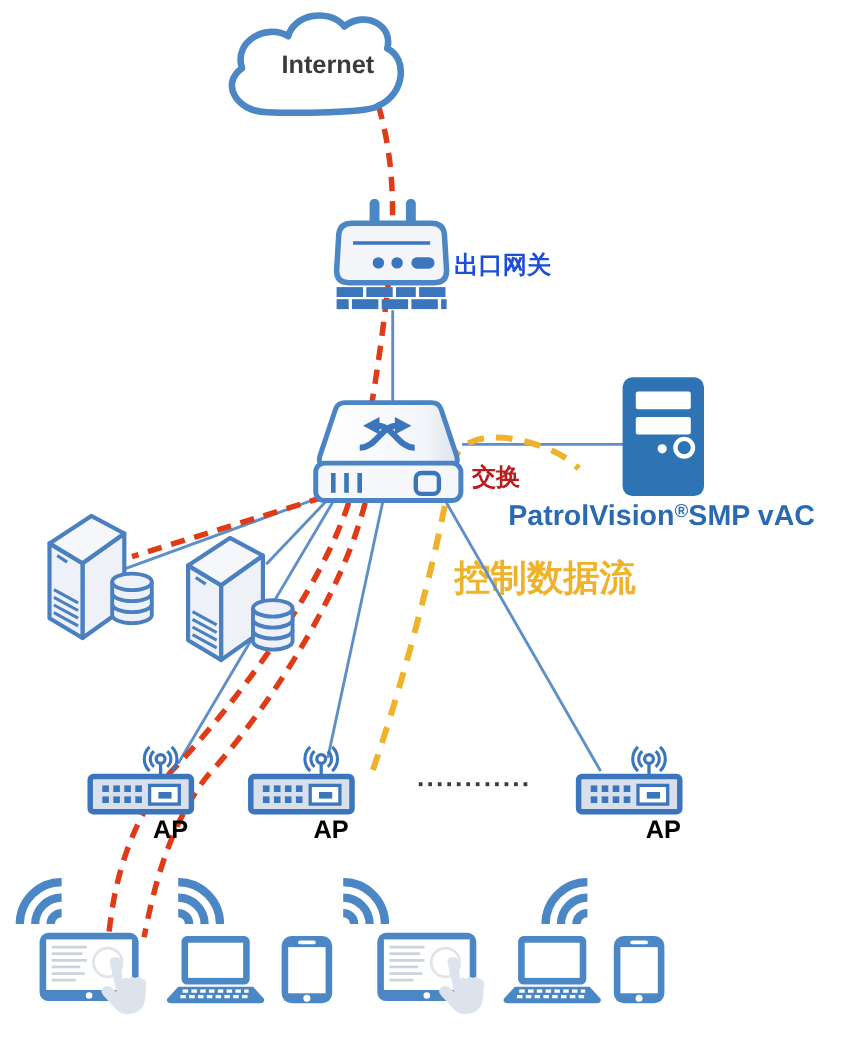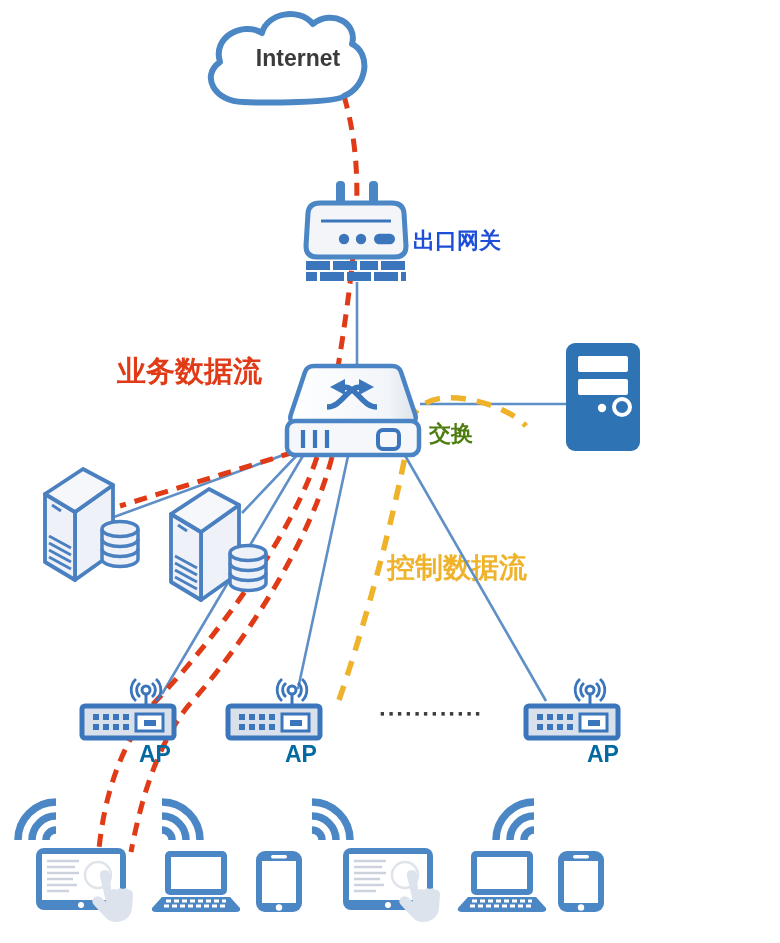--- a/index.html
+++ b/index.html
@@ -3,26 +3,26 @@
 <meta charset="utf-8">
 <style>
   html,body{margin:0;padding:0;background:#ffffff;}
   .stage{position:relative;width:780px;height:943px;background:#ffffff;overflow:hidden;
          font-family:"Liberation Sans","DejaVu Sans",sans-serif;}
   .stage svg.wires{position:absolute;left:0;top:0;z-index:1;}
   .lbl{position:absolute;font-weight:bold;white-space:nowrap;z-index:2;}
   .lbl.under{z-index:0;}
   .internet-lbl{left:235px;top:45px;width:100px;text-align:center;font-size:23px;color:#3b3b3b;margin-left:13px;}
   .gateway-lbl{left:413px;top:226px;font-size:22px;color:#1d4ed8;}
-  .switch-lbl{left:429px;top:419px;font-size:22px;color:#4d7c0f;}
+  .switch-lbl{left:429px;top:419px;font-size:22px;color:#b91c1c;}
   .vac-lbl{left:462px;top:453px;font-size:26px;color:#2a6ab3;letter-spacing:0px;}
   .vac-lbl sup{font-size:17px;vertical-align:7px;}
   .business-lbl{left:117px;top:352px;font-size:29px;color:#e03a17;}
-  .control-lbl{left:387px;top:503px;font-size:28px;color:#efb32b;margin-top:46px;}
-  .ap-lbl{top:741px;font-size:23px;color:#0369a1;}
+  .control-lbl{left:413px;top:503px;font-size:33px;color:#efb32b;}
+  .ap-lbl{top:741px;font-size:23px;color:#000000;}
   .ap1-lbl{left:139px;} .ap2-lbl{left:285px;} .ap3-lbl{left:587px;}
   .dots-lbl{left:379px;top:700px;font-size:24px;color:#3b3b3b;letter-spacing:2px;}
 </style>
 </head>
 <body>
 
 <div class="stage">
 
   <div class="lbl control-lbl under">控制数据流</div>
 
@@ -207,18 +207,18 @@
     <use href="#lap" x="150" y="851"></use>
     <use href="#pho" x="255" y="850"></use>
     <use href="#tab" x="343" y="844"></use>
     <use href="#lap" x="456" y="851"></use>
     <use href="#pho" x="557" y="850"></use>
   </svg>
 
   <div class="lbl internet-lbl">Internet</div>
   <div class="lbl gateway-lbl">出口网关</div>
   <div class="lbl switch-lbl">交换</div>
-  <div class="lbl business-lbl">业务数据流</div>
+  <div class="lbl vac-lbl"><span>PatrolVision</span><sup>®</sup><span>SMP vAC</span></div>
   <div class="lbl ap-lbl ap1-lbl">AP</div>
   <div class="lbl ap-lbl ap2-lbl">AP</div>
   <div class="lbl ap-lbl ap3-lbl">AP</div>
   <div class="lbl dots-lbl">∙∙∙∙∙∙∙∙∙∙∙∙</div>
 </div>
 
 </body></html>

